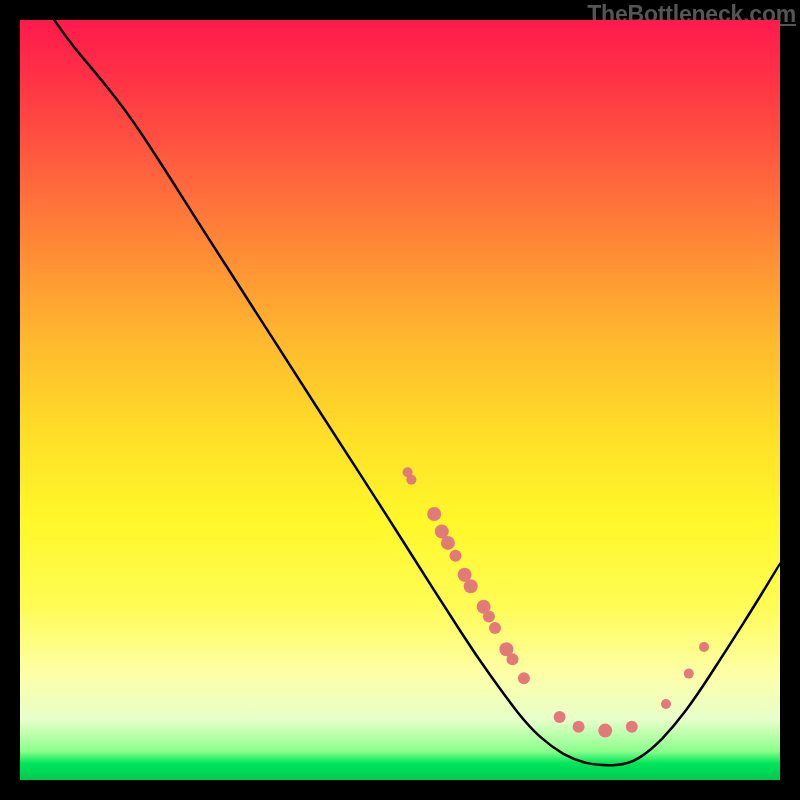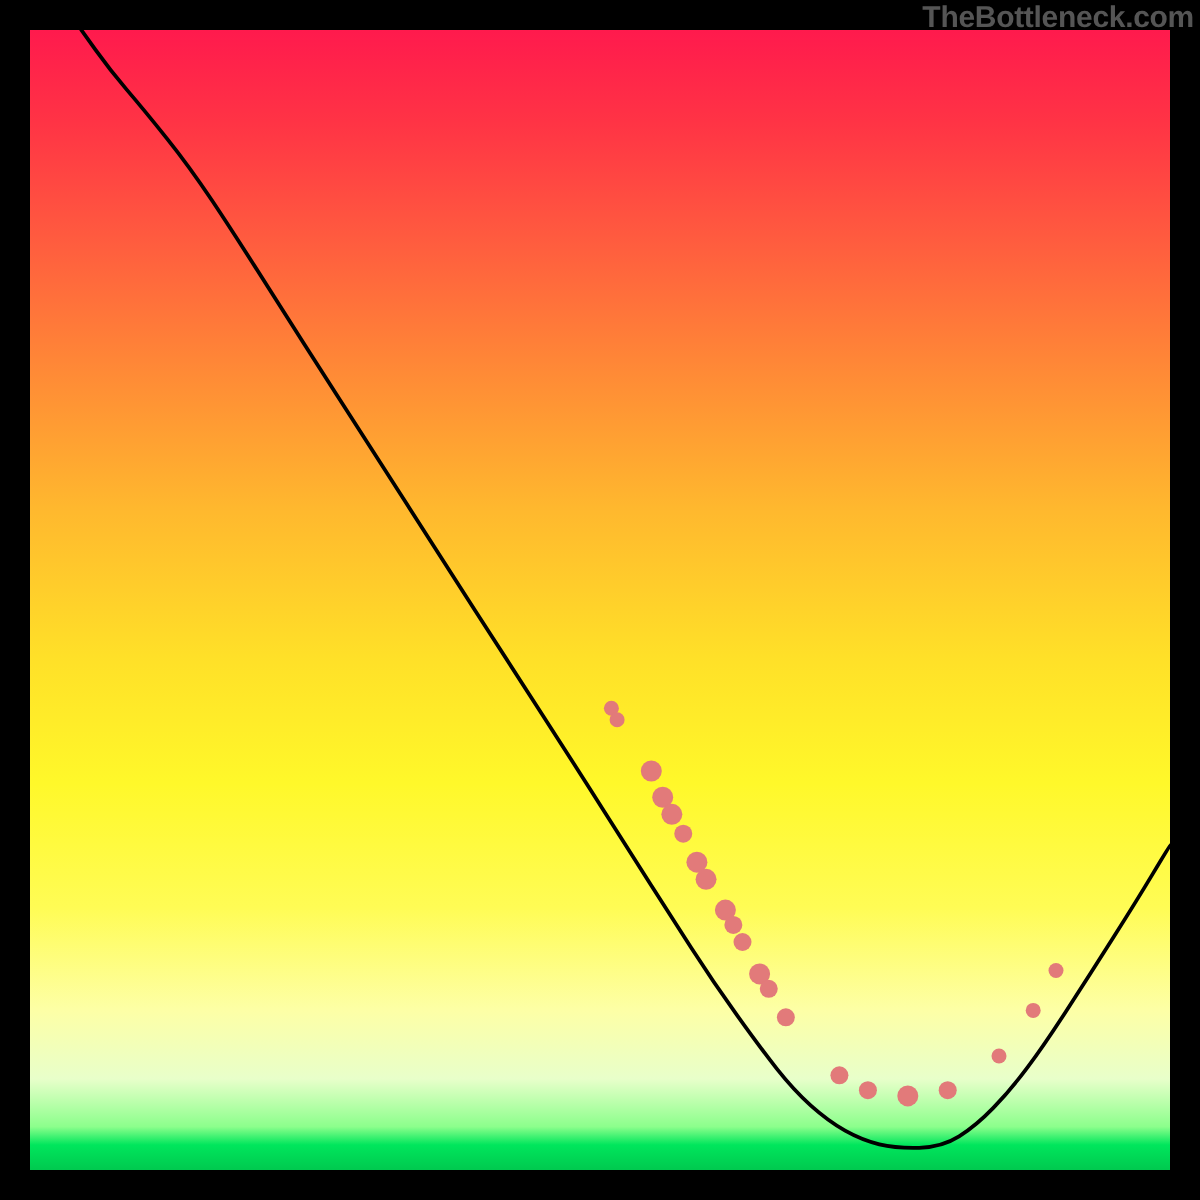--- a/index.html
+++ b/index.html
@@ -46,25 +46,26 @@
     position: absolute;
     left: 0;
     top: 0;
     width: 760px;
     height: 760px;
   }
   .watermark {
     position: absolute;
     top: 1px;
     right: 4px;
-    font-size: 20px;
+    font-size: 23px;
     font-weight: bold;
     color: #555;
     letter-spacing: -0.2px;
     user-select: none;
+    text-decoration: underline;
   }
 </style>
 </head>
 <body>
 
 <div class="watermark">TheBottleneck.com</div>
 
 <div class="frame">
   <div class="gradient"></div>
   <svg class="plot" viewBox="0 0 760 760">

